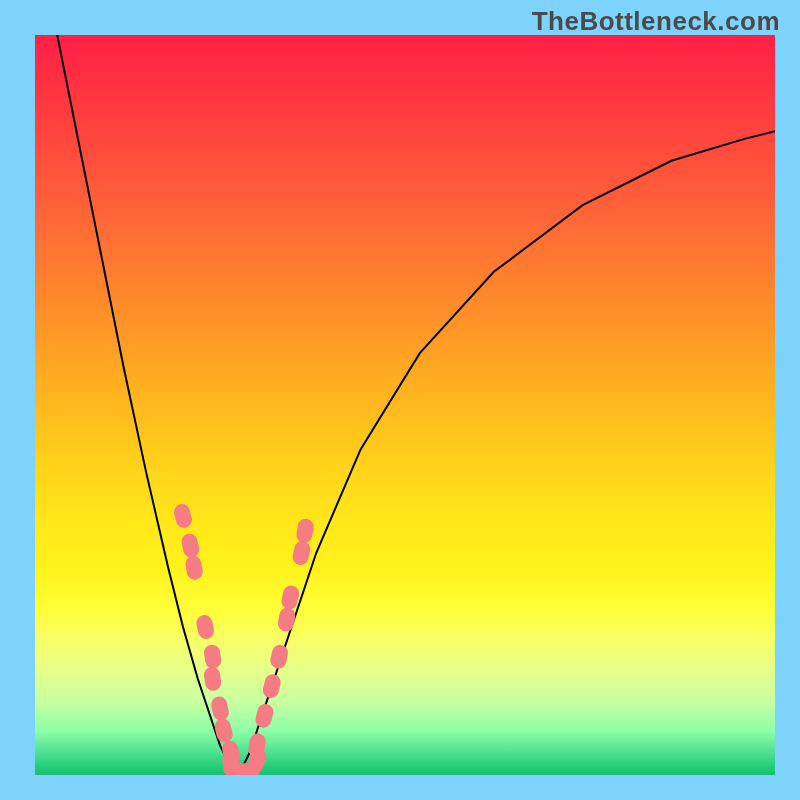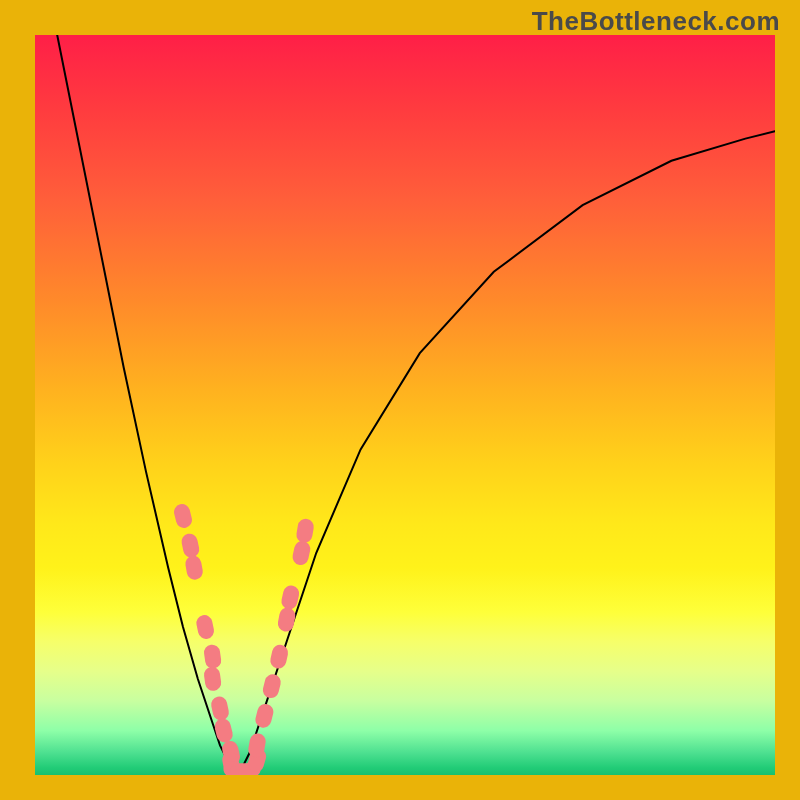--- a/index.html
+++ b/index.html
@@ -8,21 +8,21 @@
     width: 800px;
     height: 800px;
     background: #000;
     overflow: hidden;
     font-family: Arial, Helvetica, sans-serif;
   }
   .wrap {
     position: relative;
     width: 800px;
     height: 800px;
-    background: #eab308;
+    background: #7dd3fc;
   }
   .plot-area {
     position: absolute;
     left: 35px;
     top: 35px;
     width: 740px;
     height: 740px;
     background: linear-gradient(
       to bottom,
       #ff1f47 0%,

